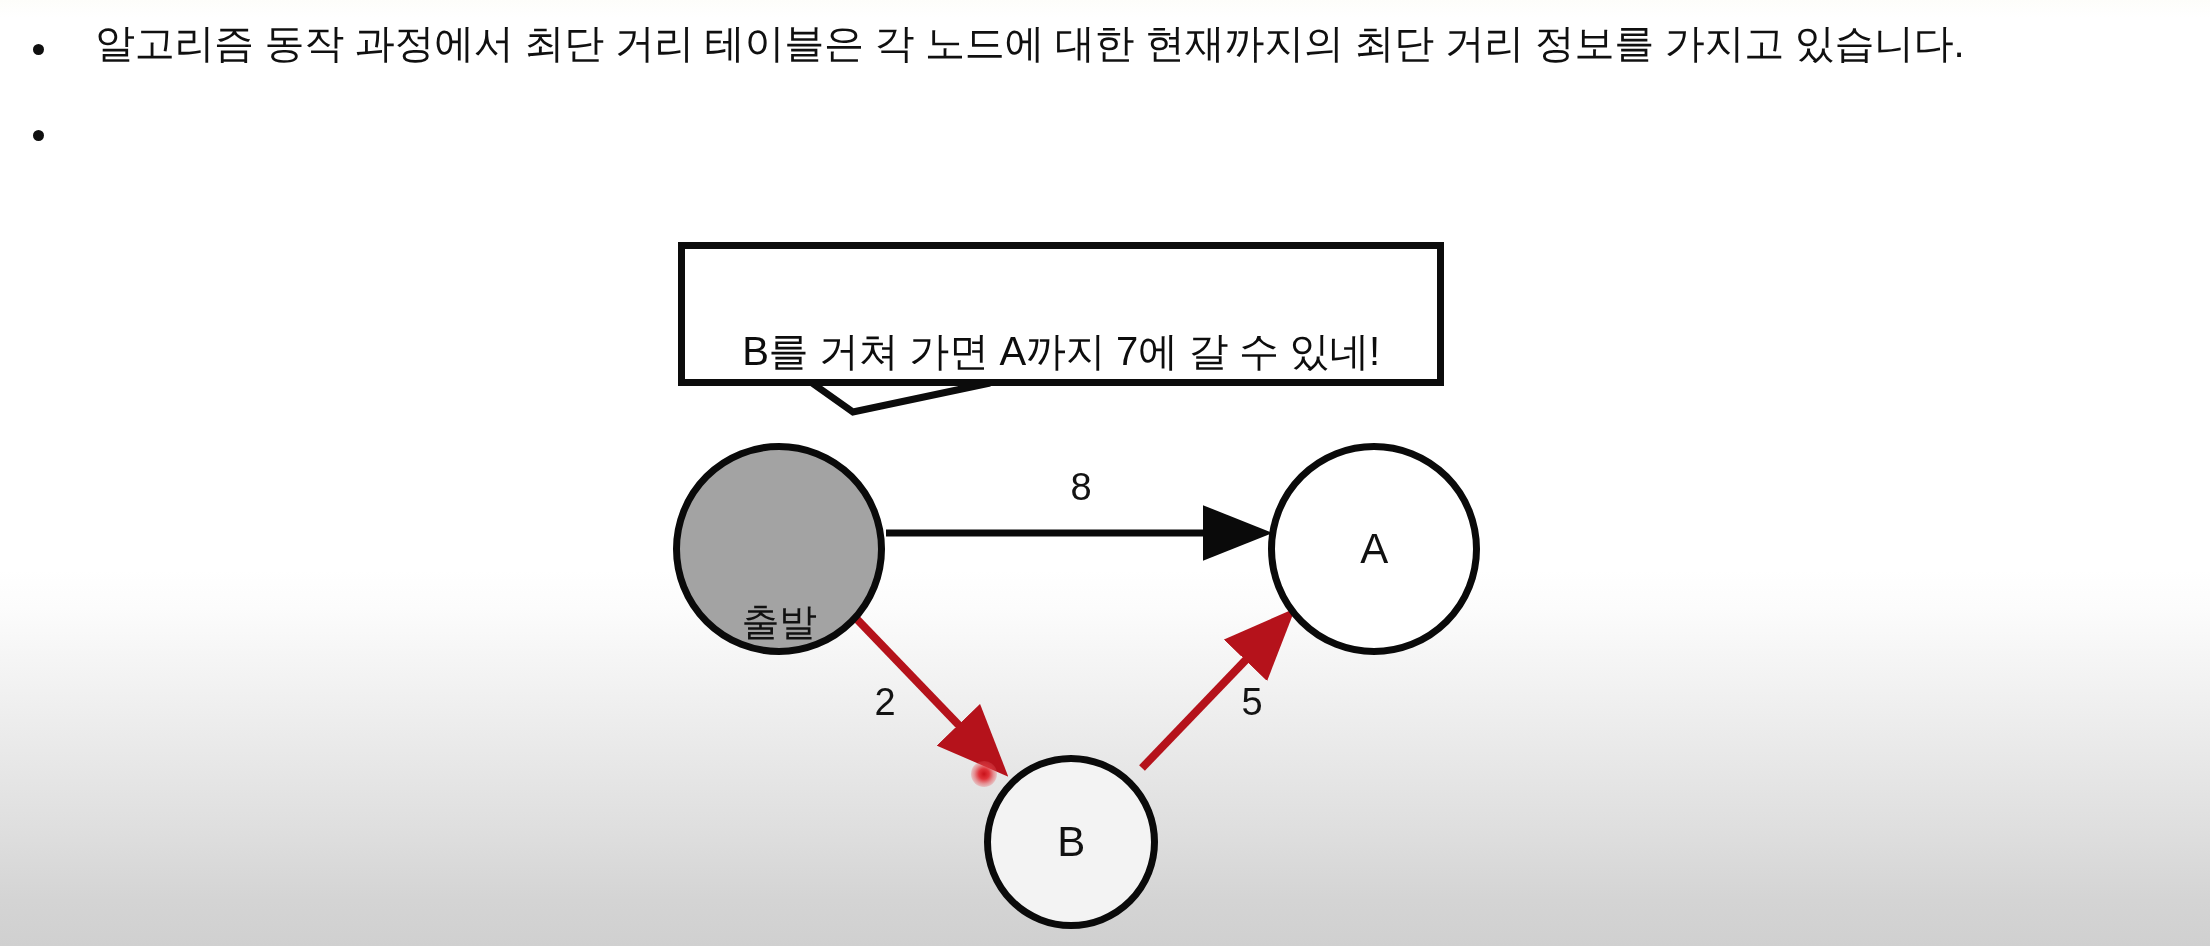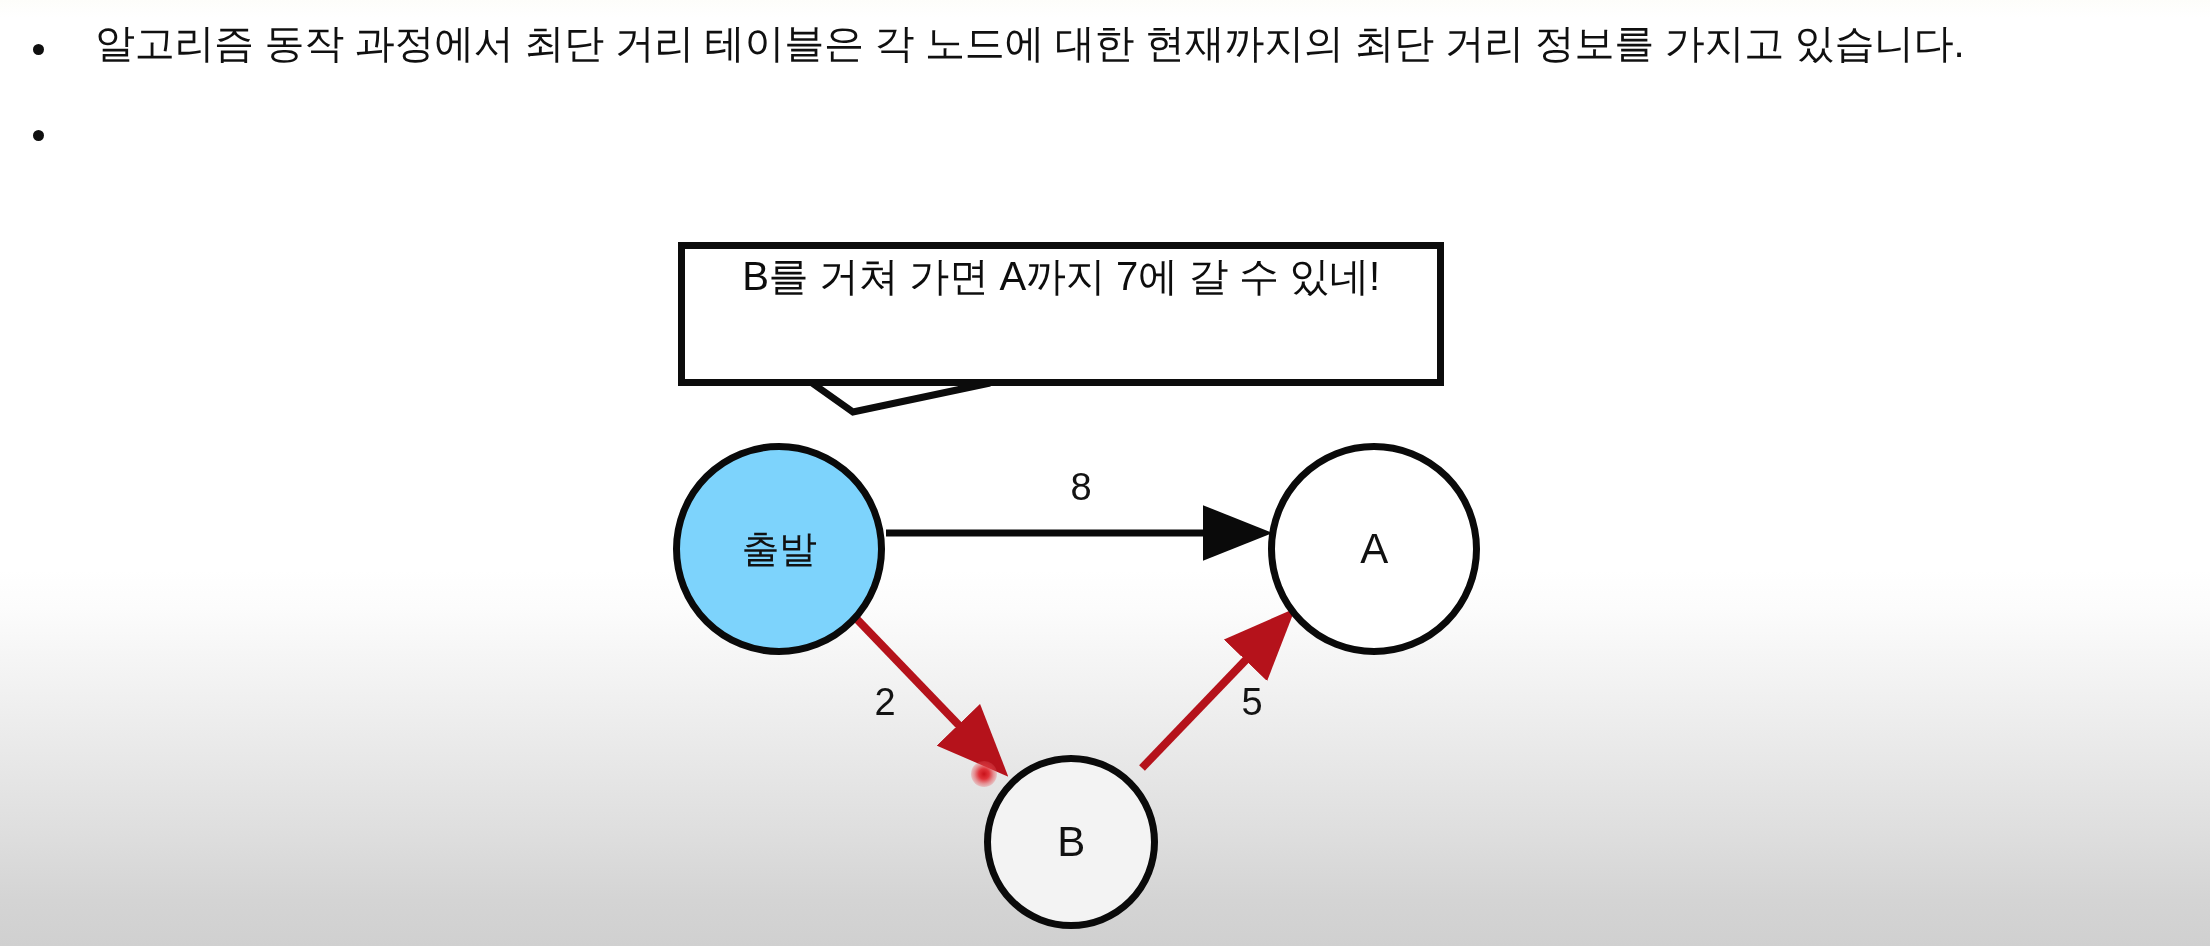--- a/index.html
+++ b/index.html
@@ -83,21 +83,21 @@
   #speech-bubble {
     position: absolute;
     left: 678px;
     top: 242px;
     width: 766px;
     height: 144px;
     border: 7px solid #0c0c0c;
     box-sizing: border-box;
     background: #ffffff;
     display: flex;
-    align-items: flex-start;
+    align-items: flex-end;
     justify-content: center;
   }
   #speech-bubble-text {
     font-size: 40px;
     color: #0d0d0d;
     white-space: nowrap;
     letter-spacing: -0.3px;
   }
 
   
@@ -113,21 +113,22 @@
   .node-label {
     font-size: 38px;
     color: #111111;
     letter-spacing: -0.5px;
   }
   #node-start {
     left: 673px;
     top: 443px;
     width: 212px;
     height: 212px;
-    background: #7dd3fc;
+    background: #a3a3a3;
+    align-items: flex-end;
   }
   #node-a {
     left: 1268px;
     top: 443px;
     width: 212px;
     height: 212px;
     background: #ffffff;
   }
   #node-b {
     left: 984px;

